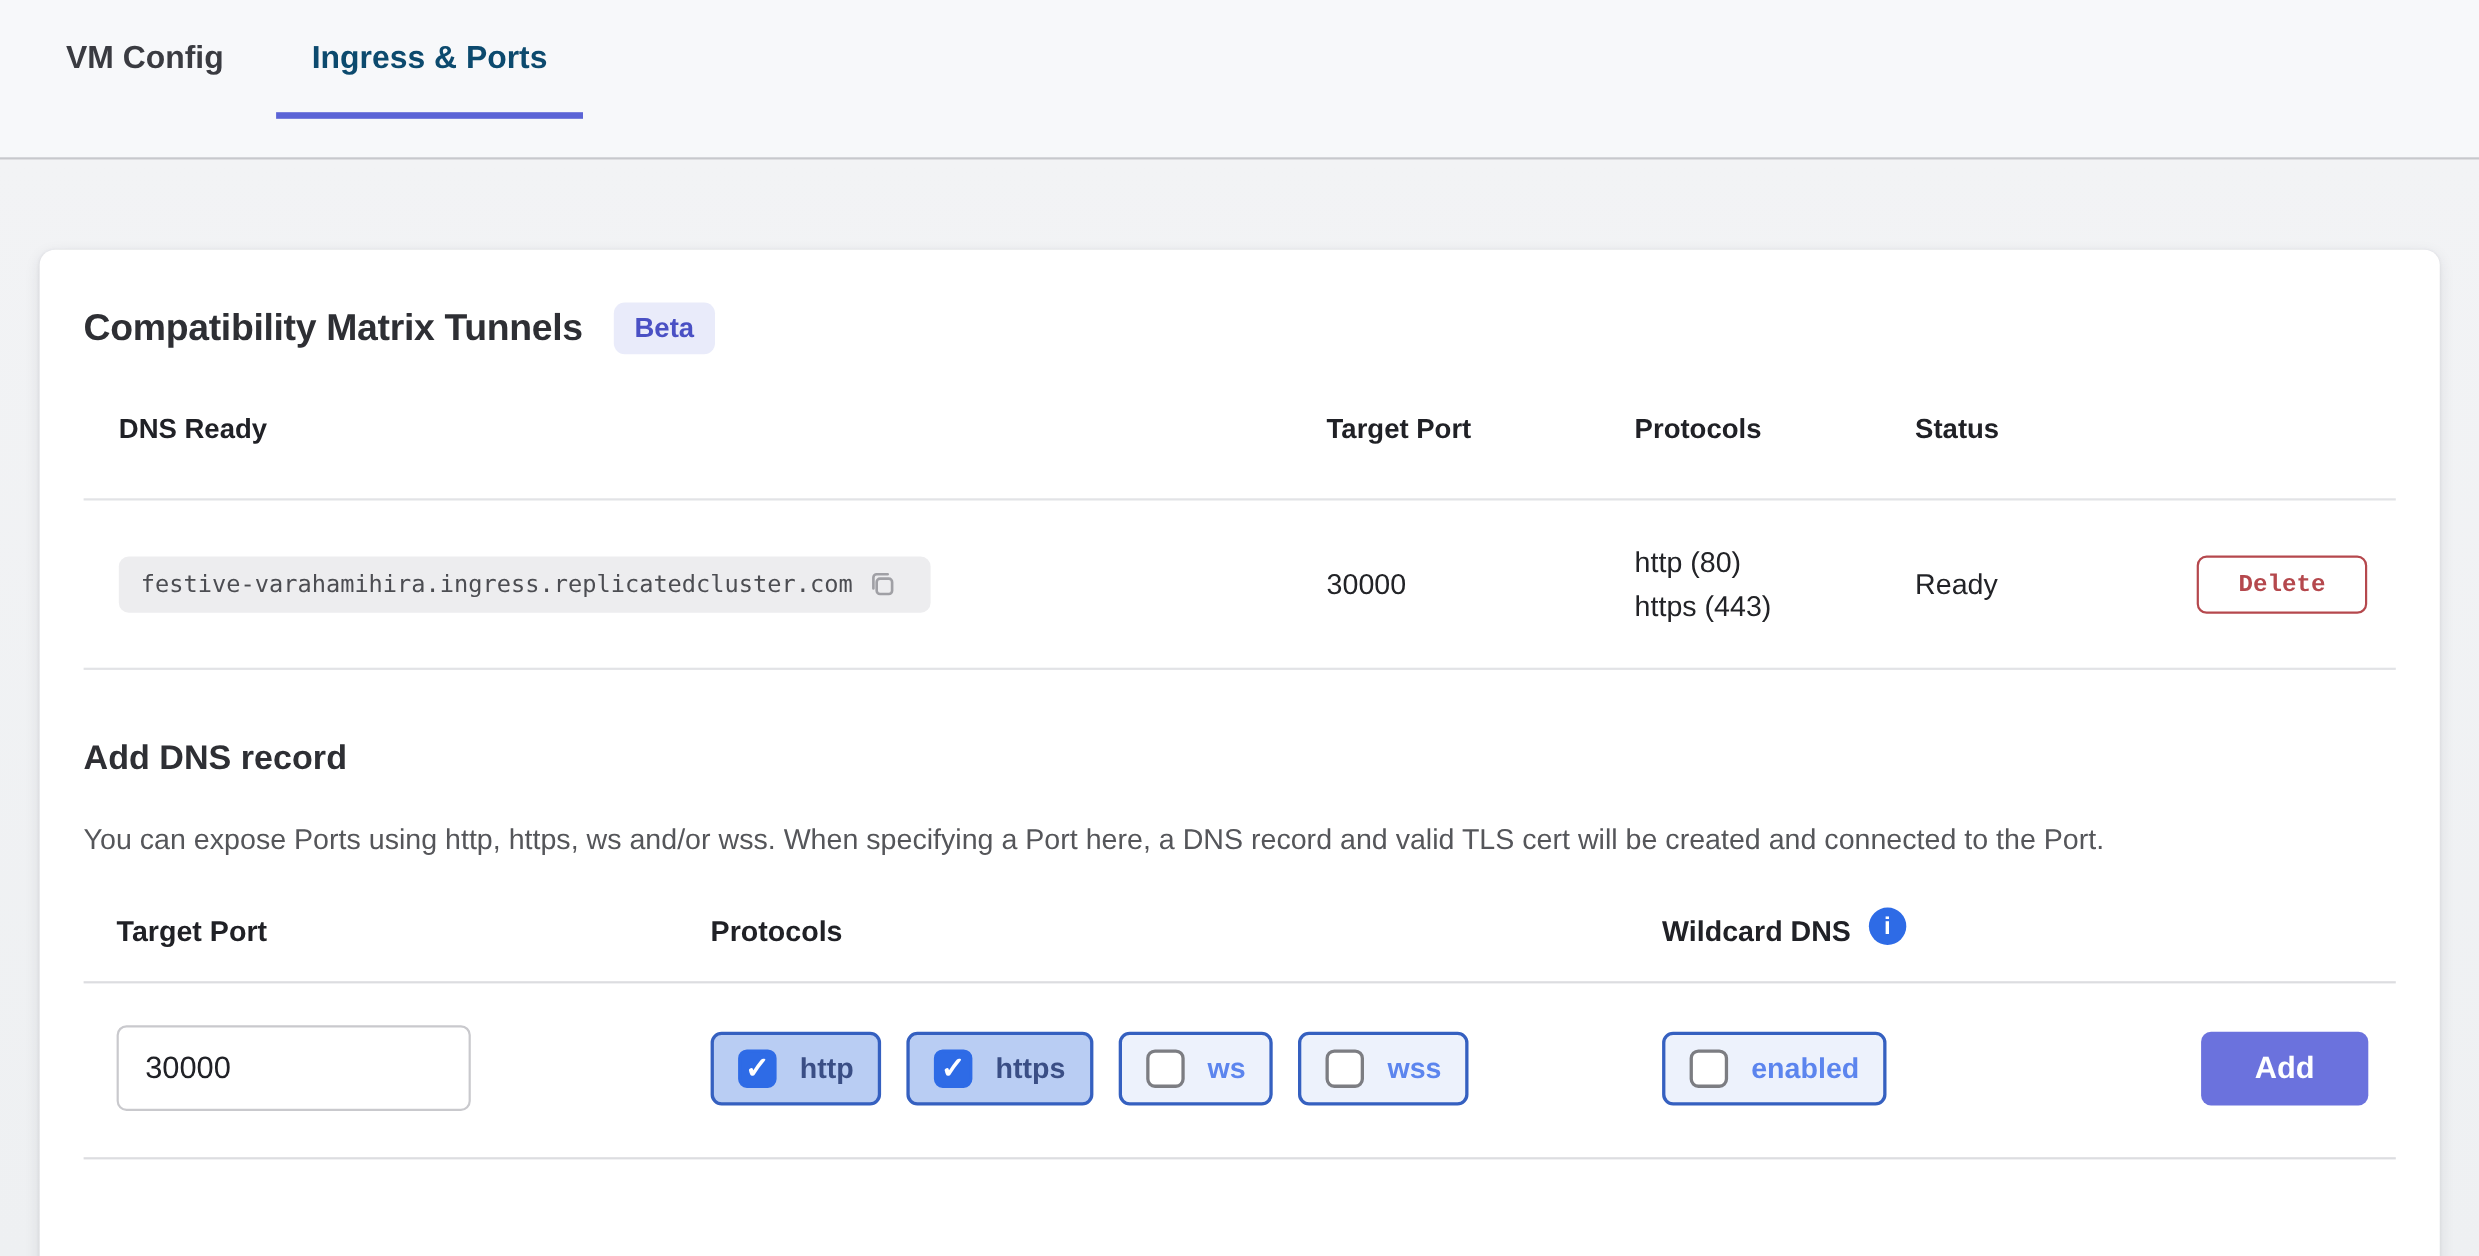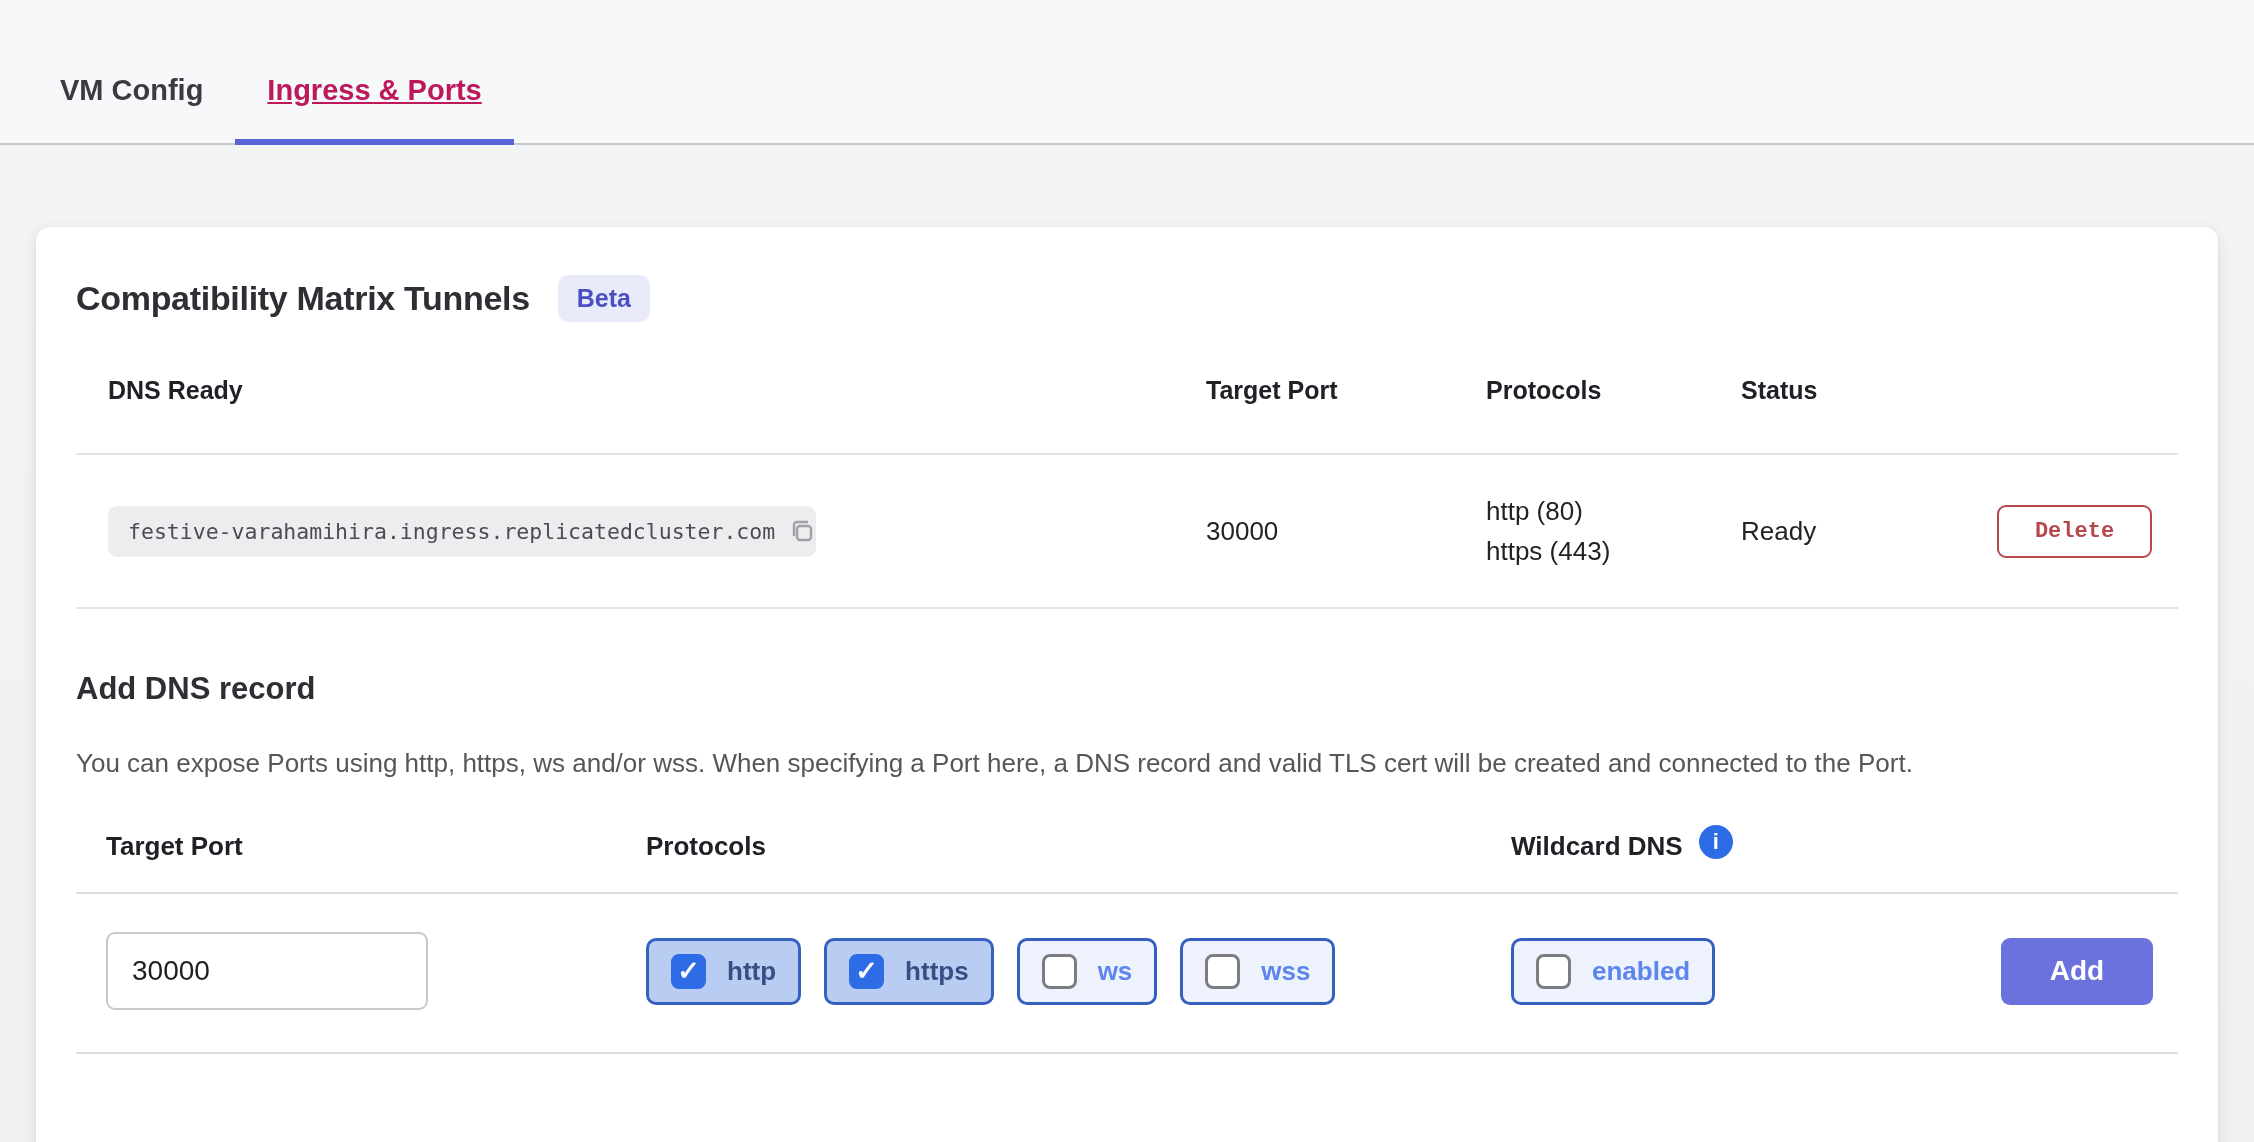--- a/index.html
+++ b/index.html
@@ -6,37 +6,37 @@
   html, body { width: 2254px; height: 1142px; overflow: hidden; }
   body {
     font-family: "Liberation Sans", sans-serif;
     background: linear-gradient(#f7f8fa 0px, #f7f8fa 144px, #f2f3f5 145px, #eef0f2 100%);
     color: #1f2023;
   }
 
   
   .tabbar {
     display: flex;
-    align-items: flex-end;
-    gap: 0;
+    align-items: center;
+    gap: 16px;
     padding-left: 28px;
     height: 145px;
     border-bottom: 2px solid #c7c8cc;
     background: #f7f8fa;
   }
   .tab {
     padding: 0 32px 36px 32px;
     font-size: 29px;
     font-weight: 600;
     color: #3a3b41;
     position: relative;
     cursor: pointer;
     white-space: nowrap;
   }
-  .tab.active { color: #be185d; text-decoration: underline; }
+  .tab.active { color: #0c4a6e; }
   .tab.active::after {
     content: "";
     position: absolute;
     left: 0; right: 0; bottom: -2px;
     height: 6px;
     background: #5b64d6;
   }
 
   
   .card {
@@ -78,21 +78,21 @@
   }
   .tbody { border-bottom: 2px solid #e2e3e6; }
   .tbody .cell { padding-top: 36px; padding-bottom: 36px; font-size: 26px; color: #222327; }
 
   .dnspill {
     display: inline-flex;
     align-items: center;
     gap: 14px;
     background: #ededef;
     border-radius: 9px;
-    padding: 12px 0 12px 20px;
+    padding: 12px 30px 12px 20px;
   }
   .dnspill .mono {
     font-family: "DejaVu Sans Mono", monospace;
     font-size: 21.5px;
     color: #4c4d52;
     white-space: nowrap;
   }
   .copybtn { display: inline-flex; cursor: pointer; }
 
   .protocols-cell div { line-height: 40px; }

